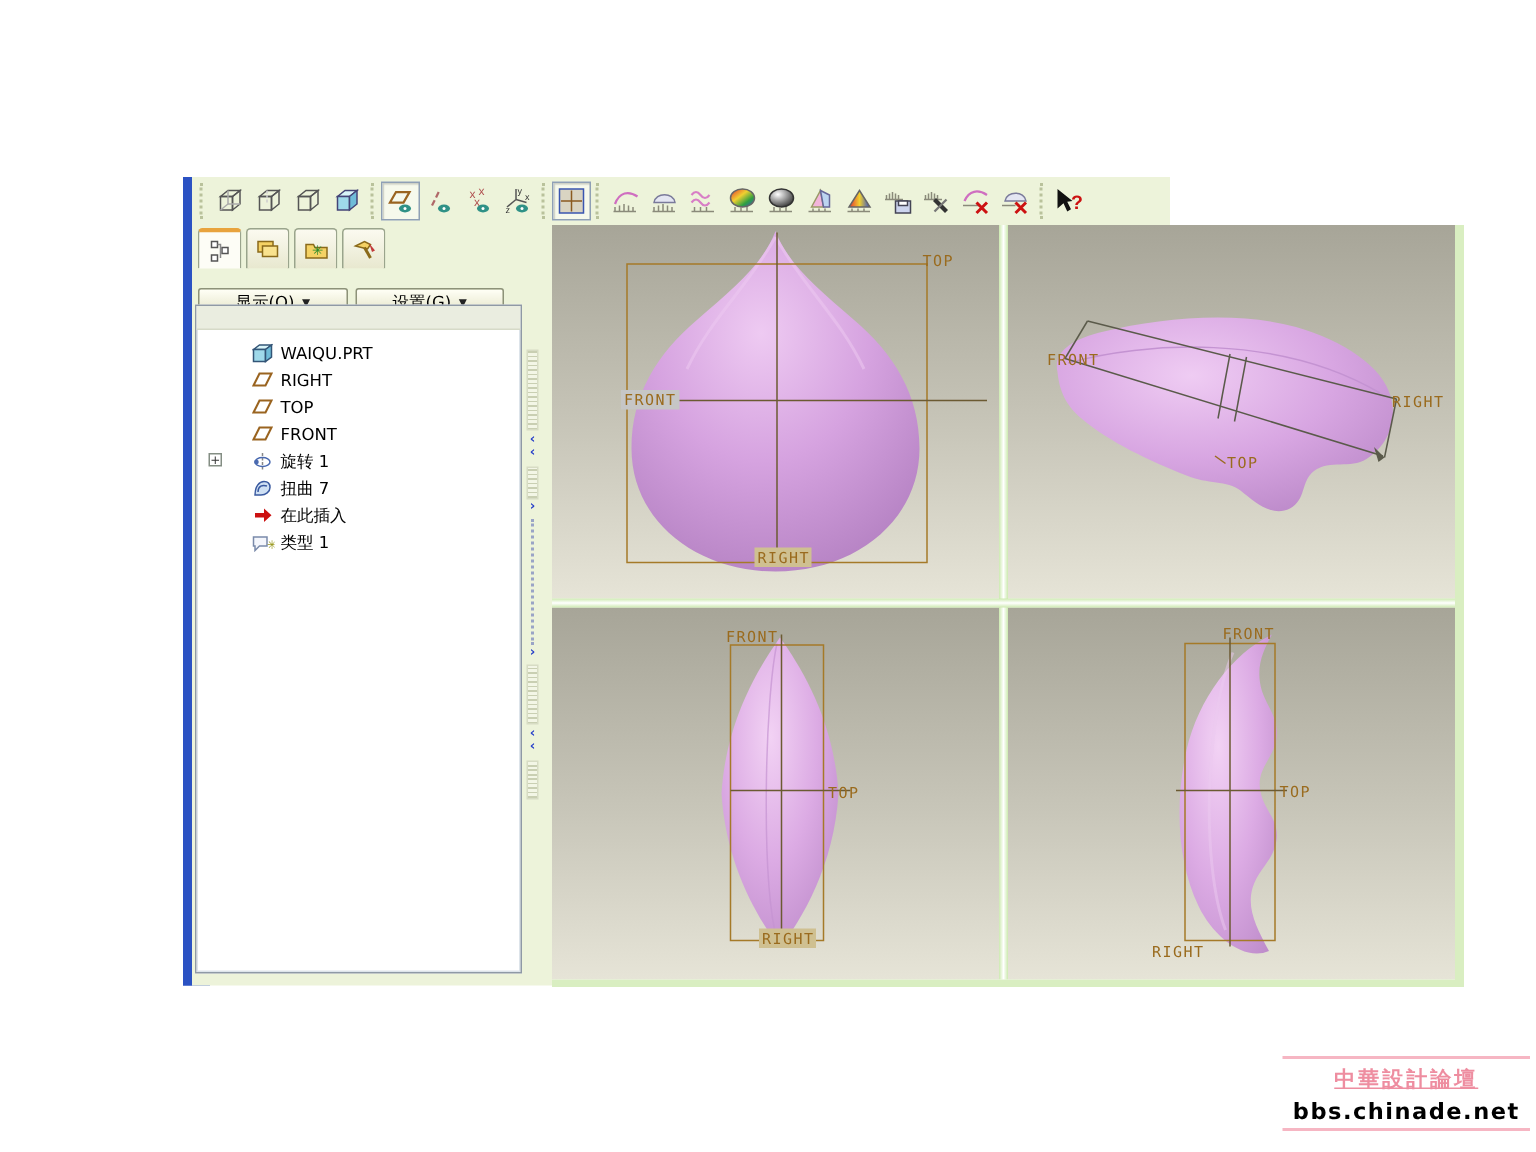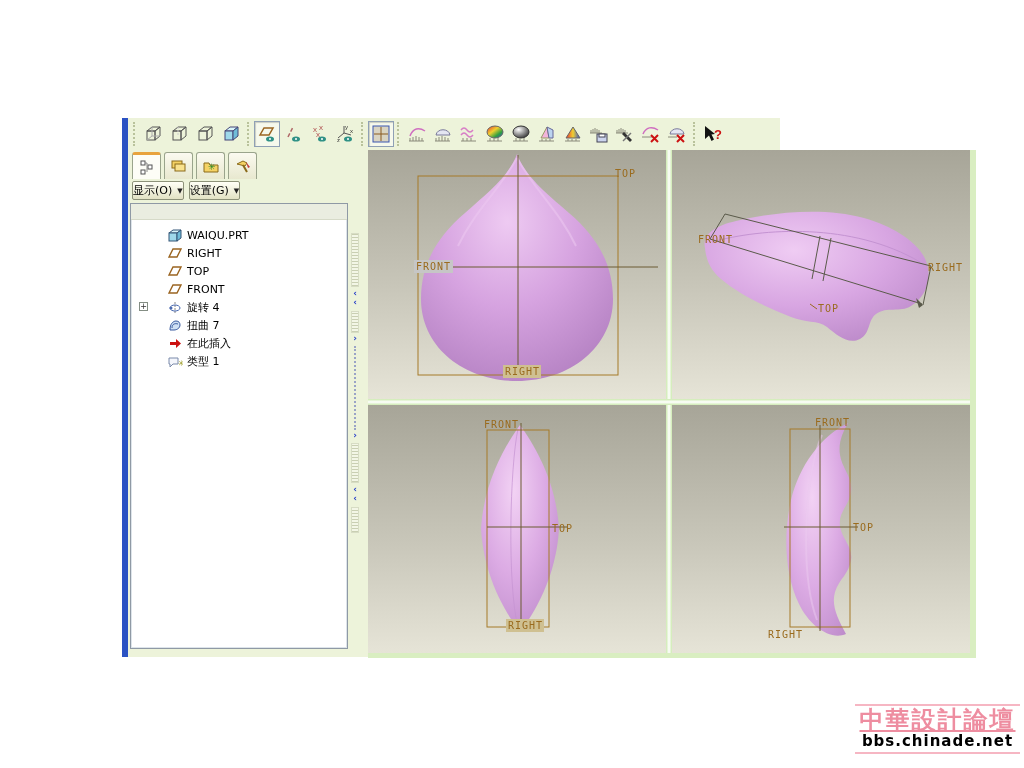--- a/index.html
+++ b/index.html
@@ -16,21 +16,21 @@
   .tbtn { width:26px; height:26px; border:1px solid transparent; background:transparent; display:flex; align-items:center; justify-content:center; padding:0; }
   .tbtn.pressed { background:#f6f9ec; border:1px solid #8fa0b5; box-shadow:inset 1px 1px 1px rgba(0,0,0,.18); }
   .tbtn svg { display:block; }
 
   
   #navigator { position:absolute; left:128px; top:150px; width:240px; height:507px; background:#edf3da; }
   #nav-tabs { position:absolute; left:4px; top:2px; display:flex; gap:3px; }
   .nav-tab { width:29px; height:27px; border:1px solid #9aa48c; border-bottom:none; border-radius:3px 3px 0 0; background:linear-gradient(#fbfaf0,#e8e8cf); display:flex; align-items:center; justify-content:center; }
   .nav-tab.active { background:#fdfdf6; border-top:3px solid #e8a33d; }
   #nav-buttons { position:absolute; left:4px; top:31px; display:flex; gap:5px; }
-  .drop-btn { height:19px; padding:0 0; font-size:11px; color:#000; background:linear-gradient(#fffff6,#e2e2c4); border:1px solid #8d9279; border-radius:2px; display:flex; align-items:center; gap:5px; font-family:"DejaVu Sans",sans-serif; }
+  .drop-btn { height:19px; padding:0 24px; font-size:11px; color:#000; background:linear-gradient(#fffff6,#e2e2c4); border:1px solid #8d9279; border-radius:2px; display:flex; align-items:center; gap:5px; font-family:"DejaVu Sans",sans-serif;margin-top:11px; }
   .drop-btn .arrow { font-size:7px; color:#222; }
 
   
   #tree-box { position:absolute; left:2px; top:53px; width:218px; height:446px; background:#ffffff; border:1px solid #8f99a5; box-shadow:inset 0 0 0 1px #dde4ea; overflow:hidden; }
   #tree-header { height:16px; background:#eaede0; border-bottom:1px solid #d6dac8; }
   #tree-items { position:relative; padding-top:6px; }
   .trow { position:relative; display:flex; align-items:center; height:18px; padding-left:36px; font-size:11px; color:#000; white-space:nowrap; }
   .trow.root { }
   .trow .ticon { width:16px; display:flex; justify-content:center; margin-right:4px; flex:none; }
   .expander { position:absolute; left:8px; top:4px; width:9px; height:9px; border:1px solid #848e84; background:#fff; font-size:8px; line-height:7px; text-align:center; color:#333; }
@@ -52,21 +52,21 @@
   #div-h { position:absolute; left:368px; top:399px; width:602px; height:6px; background:linear-gradient(180deg,#cdeab0,#ffffff,#cdeab0); }
   #gfx-right { position:absolute; left:970px; top:150px; width:6px; height:508px; background:#d9eec1; }
   #gfx-bottom { position:absolute; left:368px; top:653px; width:608px; height:5px; background:#d9eec1; }
 
   .vp svg { position:absolute; left:0; top:0; }
   .vp-label { font-family:"DejaVu Sans Mono",monospace; font-size:10px; fill:#9a6b1e; letter-spacing:1px; }
 
   
   #watermark { position:absolute; left:855px; top:702px; width:165px; text-align:center; }
   #watermark .wline { border-top:2px solid #f6b6c3; margin:2px 0; }
-  #wm-title { font-size:24px; font-weight:bold; color:#ee8da0; letter-spacing:2px; text-decoration:underline; line-height:24px; }
+  #wm-title { font-size:14px; font-weight:bold; color:#ee8da0; letter-spacing:2px; text-decoration:underline; line-height:24px; }
   #wm-url { font-size:15px; font-weight:bold; color:#000000; line-height:18px; letter-spacing:1px; }
 </style>
 </head>
 <body>
 
 <div id="stage">
 
   <div id="win-edge"></div>
   <div id="win-edge-foot"></div>
 
@@ -349,21 +349,21 @@
 
         <div class="trow">
           <span class="expander">+</span>
           <span class="ticon">
               <svg width="14" height="13">
                 <line x1="7" y1="1" x2="7" y2="12" stroke="#888" stroke-dasharray="2 1"></line>
                 <ellipse cx="7" cy="7" rx="5" ry="3" fill="none" stroke="#4a6ab0"></ellipse>
                 <circle cx="3" cy="7" r="1.5" fill="#4a6ab0"></circle>
               </svg>
             </span>
-          <span>旋转 4</span>
+          <span>旋转 1</span>
         </div>
 
         <div class="trow">
           <span class="ticon">
               <svg width="14" height="13">
                 <path d="M2,11 C2,5 5,2 8,2 C11,2 12,4 12,6 C12,9 9,11 6,11 Z" fill="#cfe0f4" stroke="#3a5aa0"></path>
                 <path d="M4,9 C4,5 7,4 10,5" fill="none" stroke="#3a5aa0"></path>
               </svg>
             </span>
           <span>扭曲 7</span>

